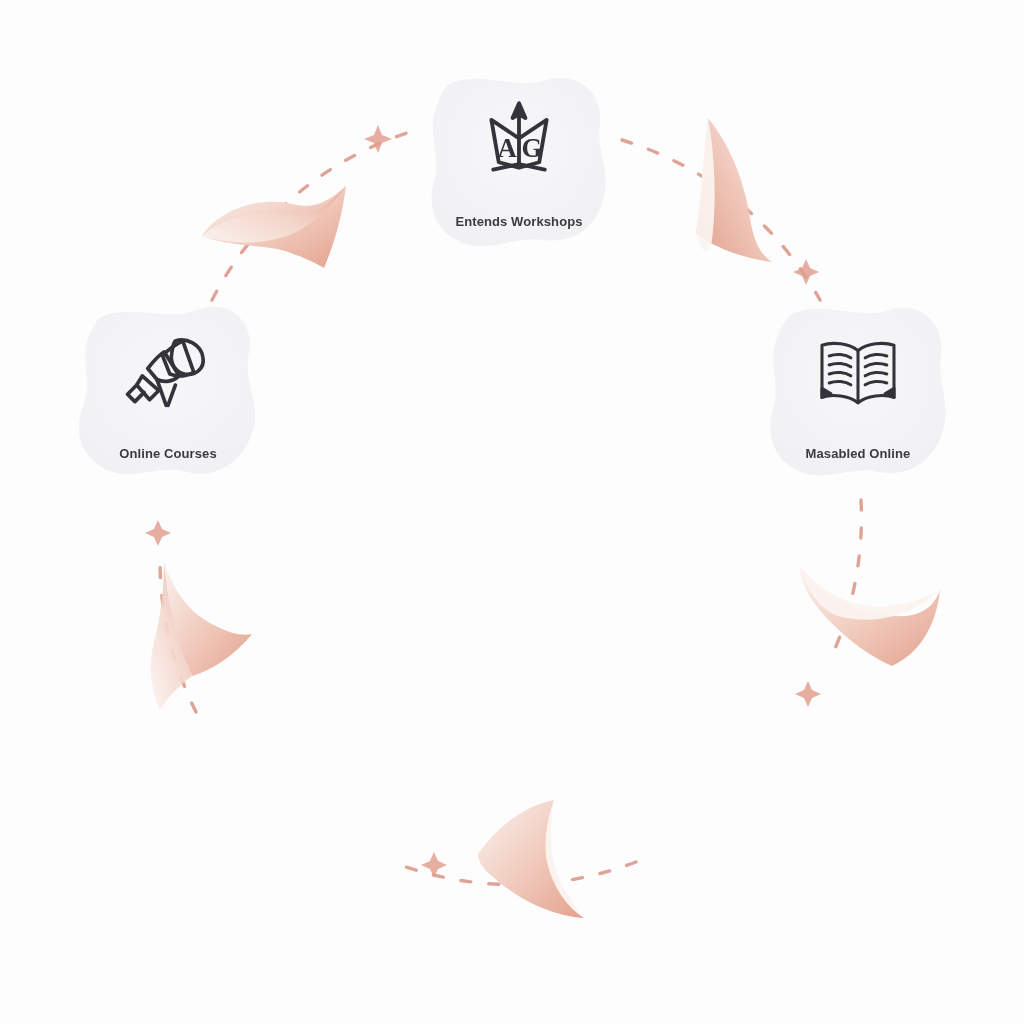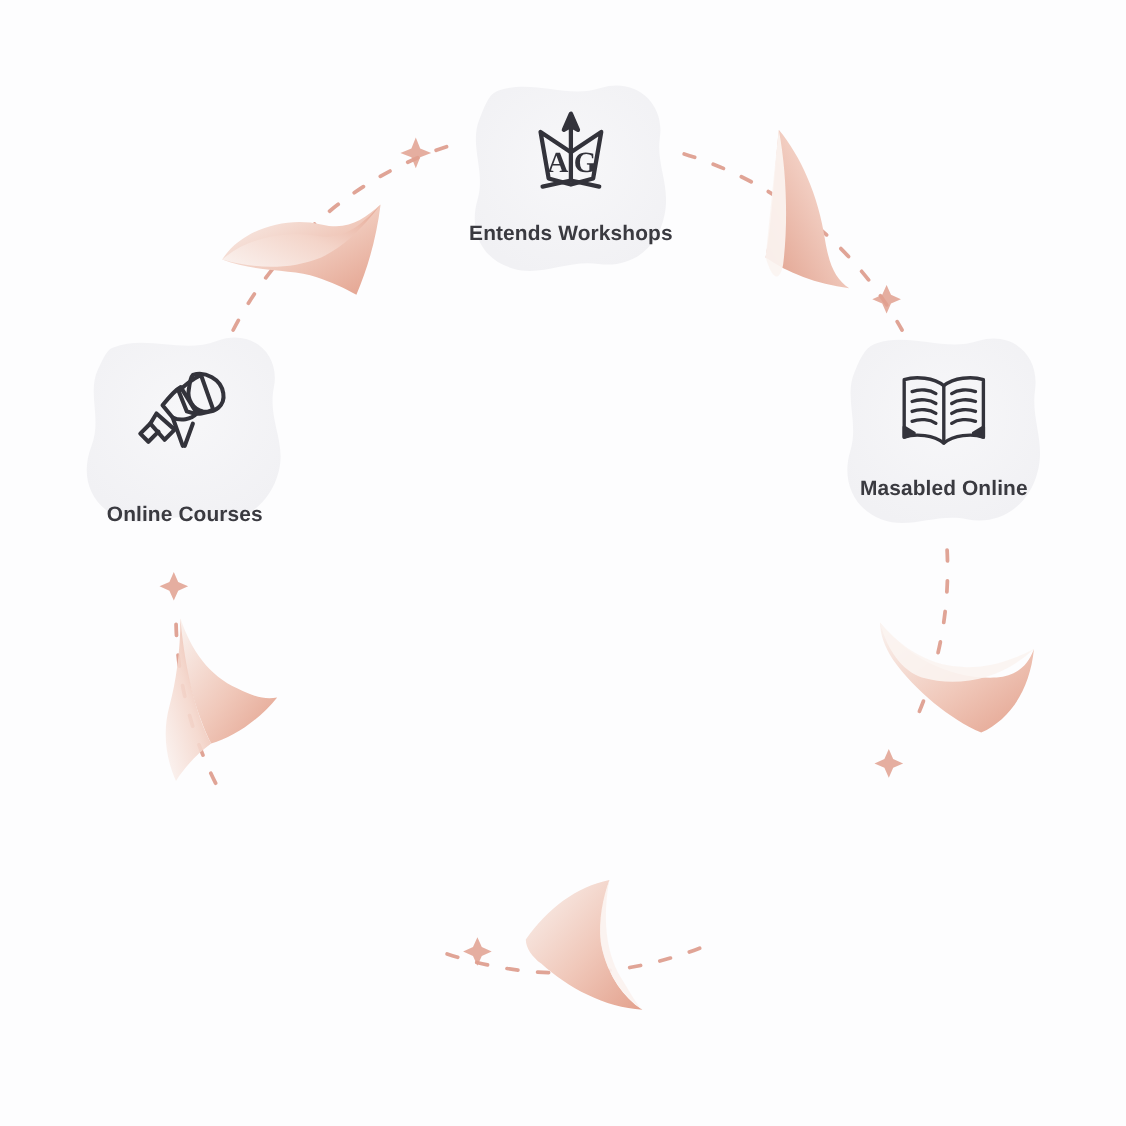--- a/index.html
+++ b/index.html
@@ -47,22 +47,22 @@
     margin-top: 26px;
     width: 96px;
     height: 96px;
     display: flex;
     align-items: center;
     justify-content: center;
   }
   .node-label {
     position: relative;
     z-index: 2;
-    margin-top: 12px;
-    font-size: 19px;
+    margin-top: 24px;
+    font-size: 13px;
     font-weight: 600;
     color: #3a3a40;
     letter-spacing: 0.1px;
     text-align: right;
     white-space: nowrap;
   }
   .leaf {
     position: absolute;
     z-index: 3;
     pointer-events: none;
@@ -173,21 +173,21 @@
         <path d="M 58 62 C 64 58 74 57 82 60"></path>
         <path d="M 10 66 L 10 76 L 20 72 Z" fill="#33333b"></path>
         <path d="M 90 66 L 90 76 L 80 72 Z" fill="#33333b"></path>
       </svg>
     </div>
     <div class="node-label">Masabled Online</div>
   </div>
 
 
 
-  <div class="node" style="left:73px; top:300px;gap:24px;">
+  <div class="node" style="left:73px; top:300px;">
     <svg class="node-blob" viewBox="0 0 190 190">
       <path d="M 30 16 C 60 4 94 22 124 10 C 156 -2 182 22 176 52 C 170 82 188 102 180 130 C 172 160 144 180 114 172 C 86 164 60 182 34 170 C 8 158 0 132 10 106 C 20 80 6 58 16 36 C 22 24 24 18 30 16 Z" fill="url(#cardShade)"></path>
     </svg>
     <div class="node-icon">
       <svg viewBox="0 0 100 100" width="92" height="92" fill="none" stroke="#33333b" stroke-width="4" stroke-linejoin="round" stroke-linecap="round">
         <path d="M 58 14 C 70 10 86 18 88 32 C 90 44 80 52 68 50 C 58 48 52 38 54 28 C 55 20 56 16 58 14 Z"></path>
         <path d="M 44 30 C 54 20 62 16 66 14 L 78 48 C 72 52 62 54 52 50 Z"></path>
         <path d="M 28 44 C 36 34 42 28 46 26 L 62 52 C 56 58 46 60 38 56 Z"></path>
         <path d="M 22 52 L 40 68 L 30 78 L 16 62 Z"></path>
         <path d="M 38 56 L 48 84" stroke-width="4"></path>

